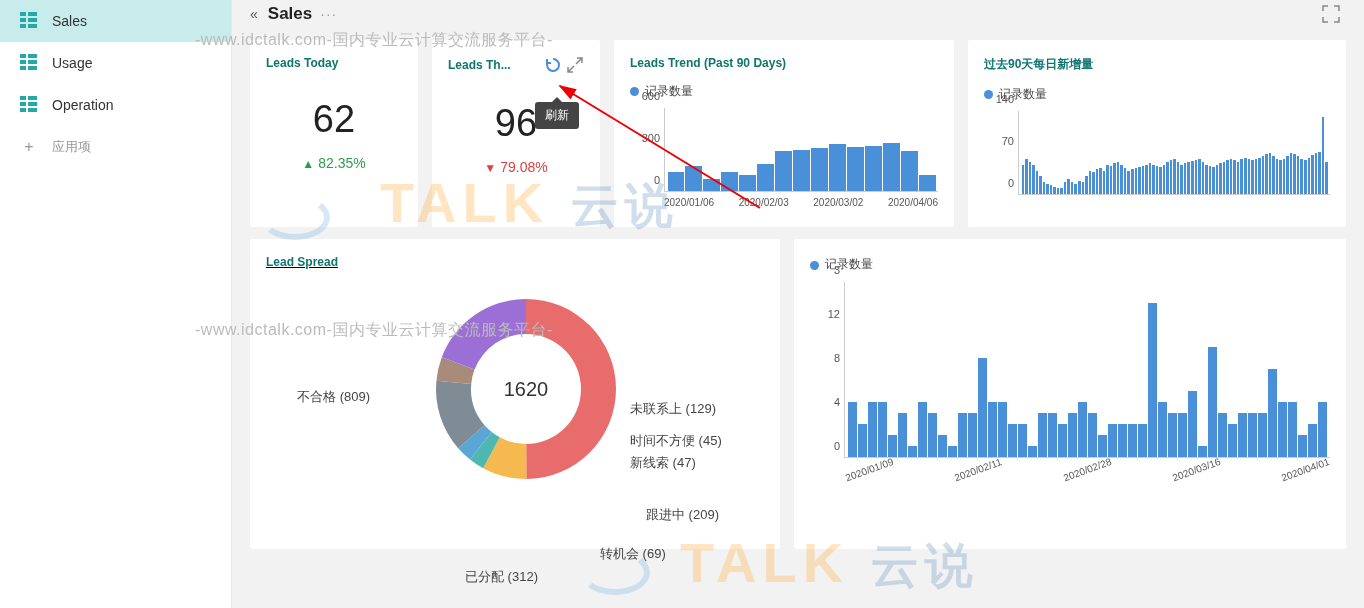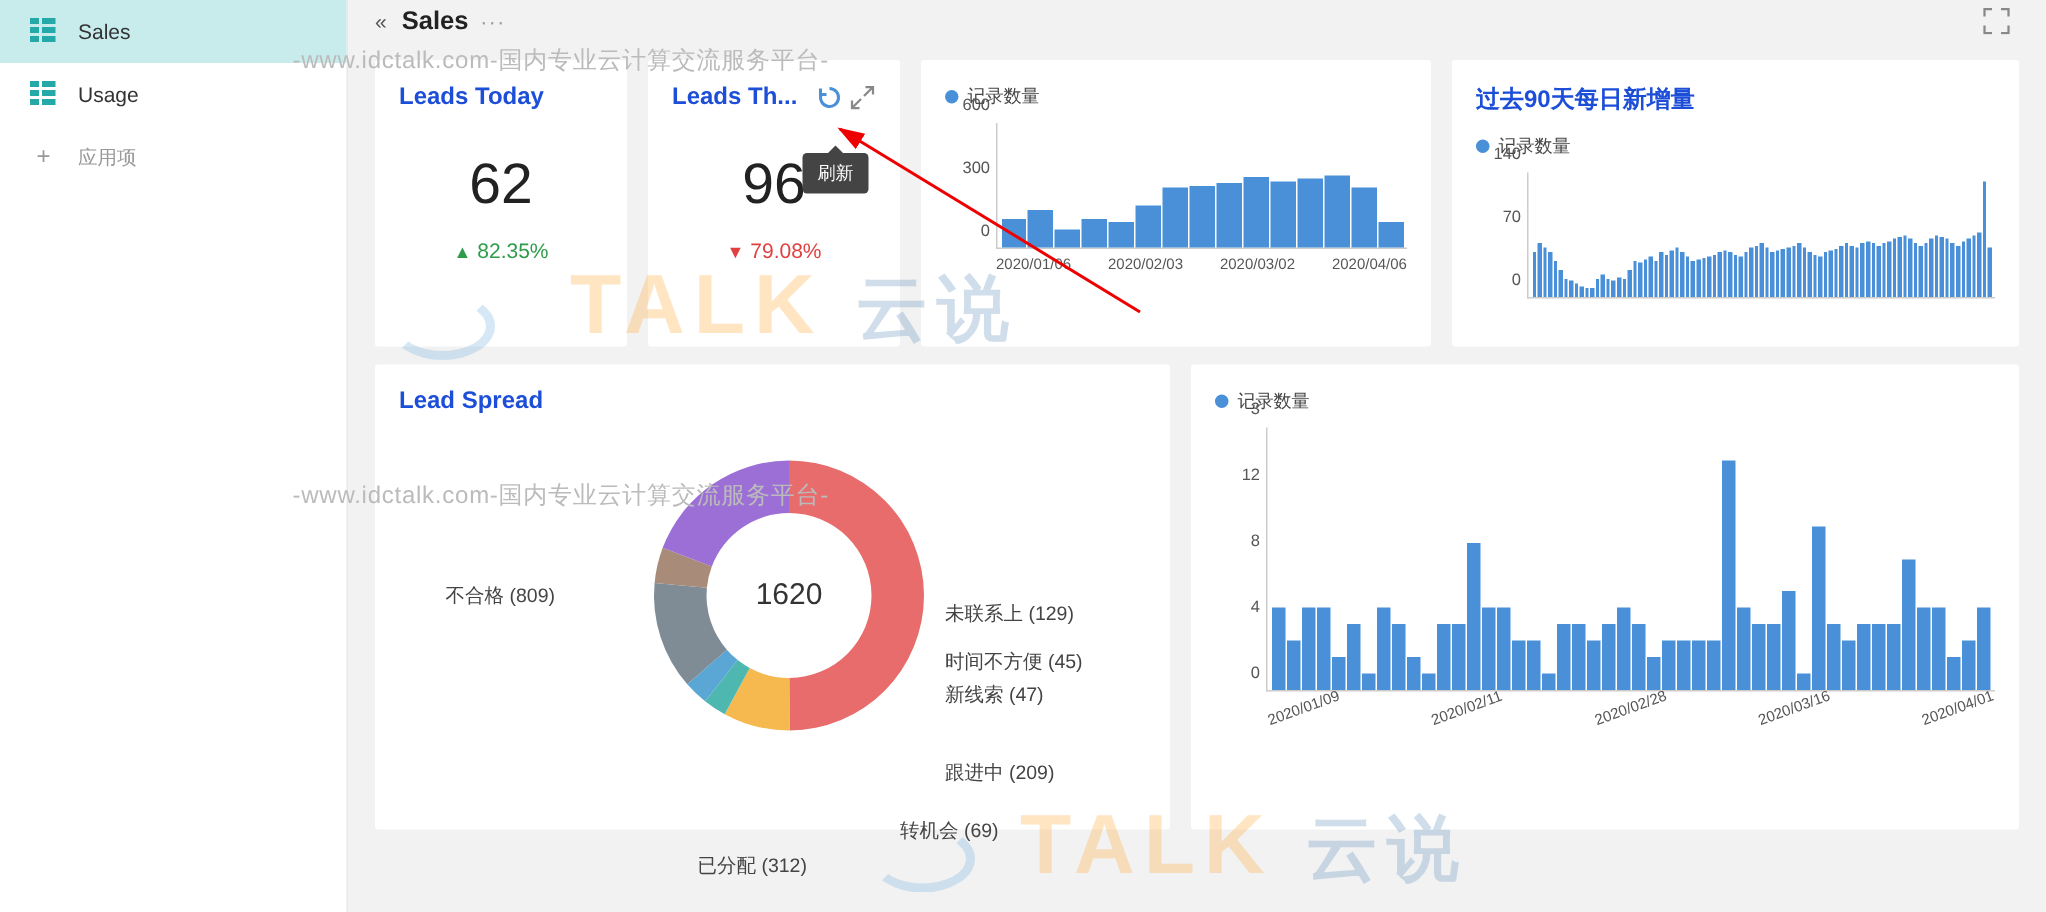--- a/index.html
+++ b/index.html
@@ -25,21 +25,21 @@
 .watermark1 { position: absolute; left: 195px; top: 30px; font-size: 16px; color: #bbb; letter-spacing: 0.5px; pointer-events: none; z-index: 5; }
 .watermark2 { position: absolute; left: 195px; top: 320px; font-size: 16px; color: #bbb; letter-spacing: 0.5px; pointer-events: none; z-index: 5; }
 .watermark-logo1 { position: absolute; left: 380px; top: 170px; font-size: 56px; font-weight: 700; color: rgba(255,180,80,0.35); pointer-events: none; z-index: 5; letter-spacing: 6px; }
 .watermark-logo1 .cn { font-size: 48px; color: rgba(120,160,200,0.35); }
 .watermark-logo2 { position: absolute; left: 680px; top: 530px; font-size: 56px; font-weight: 700; color: rgba(255,180,80,0.35); pointer-events: none; z-index: 5; letter-spacing: 6px; }
 .watermark-logo2 .cn { font-size: 48px; color: rgba(120,160,200,0.35); }
 .watermark-cloud { position: absolute; width: 70px; height: 45px; border-radius: 50%; border: 6px solid rgba(120,180,220,0.3); border-top-color: transparent; border-left-color: transparent; pointer-events: none; z-index: 4; }
 
 .cards { padding: 8px 18px; display: grid; grid-template-columns: 168px 168px 340px auto; gap: 14px; }
 .card { background: #fff; border-radius: 2px; padding: 16px; position: relative; }
-.card-title { font-size: 16px; font-weight: 700; color: #1d4ed8; margin-bottom: 12px; white-space: nowrap; overflow: hidden; text-overflow: ellipsis; }
+.card-title { font-size: 12px; font-weight: 700; color: #0f766e; margin-bottom: 12px; white-space: nowrap; overflow: hidden; text-overflow: ellipsis; }
 .card-title-row { display: flex; align-items: center; }
 .card-title-row .title-text { flex: 1; overflow: hidden; text-overflow: ellipsis; white-space: nowrap; }
 .icon-btn { width: 18px; height: 18px; margin-left: 4px; cursor: pointer; color: #4a90d9; }
 .big-num { font-size: 38px; font-weight: 400; color: #222; text-align: center; margin-top: 28px; }
 .pct-row { text-align: center; margin-top: 14px; font-size: 14px; }
 .pct-row.up { color: #2e9c4a; }
 .pct-row.down { color: #e04040; }
 .pct-row .arrow { font-size: 12px; margin-right: 4px; }
 
 .tooltip { position: absolute; top: 102px; left: 535px; background: #444; color: #fff; font-size: 12px; padding: 5px 10px; border-radius: 3px; z-index: 20; }
@@ -88,20 +88,31 @@
   <div class="sidebar-item">
     <span class="icon grid-icon">
         <span></span>
         <span></span>
         <span></span>
         <span></span>
         <span></span>
         <span></span>
       </span>
     <span>Usage</span>
+  </div>
+  <div class="sidebar-item">
+    <span class="icon grid-icon">
+        <span></span>
+        <span></span>
+        <span></span>
+        <span></span>
+        <span></span>
+        <span></span>
+      </span>
+    <span>Operation</span>
   </div>
   <div class="sidebar-item plus">
     <span class="icon">+</span>
     <span>应用项</span>
   </div>
 </div>
 
 <div class="main">
   <div class="header">
     <span class="collapse">«</span>
@@ -129,20 +140,21 @@
           </svg>
         <svg class="icon-btn" style="color:#888" viewBox="0 0 18 18">
             <path d="M11 2h5v5 M16 2l-6 6 M7 16H2v-5 M2 16l6-6" fill="none" stroke="#888" stroke-width="1.5"></path>
           </svg>
       </div>
       <div class="big-num">96</div>
       <div class="pct-row down"><span class="arrow">▼</span><span>79.08%</span></div>
     </div>
 
     <div class="card">
+      <div class="card-title">Leads Trend (Past 90 Days)</div>
       <div><span class="legend-dot"></span><span class="legend-text">记录数量</span></div>
       <div class="bar-chart">
         <div class="y-axis" id="c1-y">
             <div class="y-tick" style="bottom: 0%;">0</div>
             <div class="y-tick" style="bottom: 50%;">300</div>
             <div class="y-tick" style="bottom: 100%;">600</div>
           </div>
         <div class="bars-area" id="c1-bars">
             <div class="bar" style="height: 23.3333%;"></div>
             <div class="bar" style="height: 30%;"></div>
@@ -265,21 +277,21 @@
             <div class="bar" style="height: 50%;"></div>
             <div class="bar" style="height: 51.4286%;"></div>
             <div class="bar" style="height: 92.8571%;"></div>
             <div class="bar" style="height: 39.2857%;"></div>
           </div>
       </div>
     </div>
   </div>
 
   <div class="row2">
-    <div class="card" style="min-height:310px;">
+    <div class="card" style="min-height:310px;text-decoration:underline;">
       <div class="card-title">Lead Spread</div>
       <div class="donut-wrap">
         <div class="donut">
           <svg width="200" height="200" viewBox="0 0 200 200" id="donut-svg">
               <path d="M100,10 A90,90 0 0 1 100.34906497524285,189.99932307324906 L100.21331748487063,154.9995863225411 A55,55 0 0 0 100,45 Z" fill="#e86c6c"></path>
               <path d="M100.34906497524285,189.99932307324906 A90,90 0 0 1 57.13242301293142,179.1351429091889 L73.80314739679142,148.36036511117098 A55,55 0 0 0 100.21331748487063,154.9995863225411 Z" fill="#f5b94f"></path>
               <path d="M57.13242301293142,179.1351429091889 A90,90 0 0 1 44.04200447469441,170.489025647897 L65.80344717897992,143.07662678482595 A55,55 0 0 0 73.80314739679142,148.36036511117098 Z" fill="#4eb8b0"></path>
               <path d="M44.04200447469441,170.489025647897 A90,90 0 0 1 32.190769330510534,159.17692317121572 L58.56102570197866,136.1636752712985 A55,55 0 0 0 65.80344717897992,143.07662678482595 Z" fill="#5aa7d6"></path>
               <path d="M32.190769330510534,159.17692317121572 A90,90 0 0 1 10.389628841517606,91.63451251635465 L45.238106514260764,94.8877576488834 A55,55 0 0 0 58.56102570197866,136.1636752712985 Z" fill="#7f8c96"></path>
               <path d="M10.389628841517606,91.63451251635465 A90,90 0 0 1 15.791543574442173,68.23624917575178 L48.539276628825775,80.5888189407372 A55,55 0 0 0 45.238106514260764,94.8877576488834 Z" fill="#a88b78"></path>
@@ -378,15 +390,15 @@
         <path d="M0,0 L0,6 L9,3 z" fill="#e00"></path>
       </marker>
     </defs>
   <line x1="210" y1="130" x2="10" y2="8" stroke="#e00" stroke-width="2" marker-end="url(#ah)"></line>
 </svg>
 
 <div class="donut-labels" style="position: absolute; left: 370px; top: 388px; transform: translateX(-100%);">不合格 (809)</div>
 <div class="donut-labels" style="position: absolute; left: 630px; top: 400px; text-align: right;">未联系上 (129)</div>
 <div class="donut-labels" style="position: absolute; left: 630px; top: 432px;">时间不方便 (45)</div>
 <div class="donut-labels" style="position: absolute; left: 630px; top: 454px;">新线索 (47)</div>
-<div class="donut-labels" style="position: absolute; left: 630px; top: 506px;">跟进中 (209)</div>
+<div class="donut-labels" style="position: absolute; left: 646px; top: 506px;">跟进中 (209)</div>
 <div class="donut-labels" style="position: absolute; left: 600px; top: 545px;">转机会 (69)</div>
 <div class="donut-labels" style="position: absolute; left: 465px; top: 568px;">已分配 (312)</div>
 
 </body></html>

